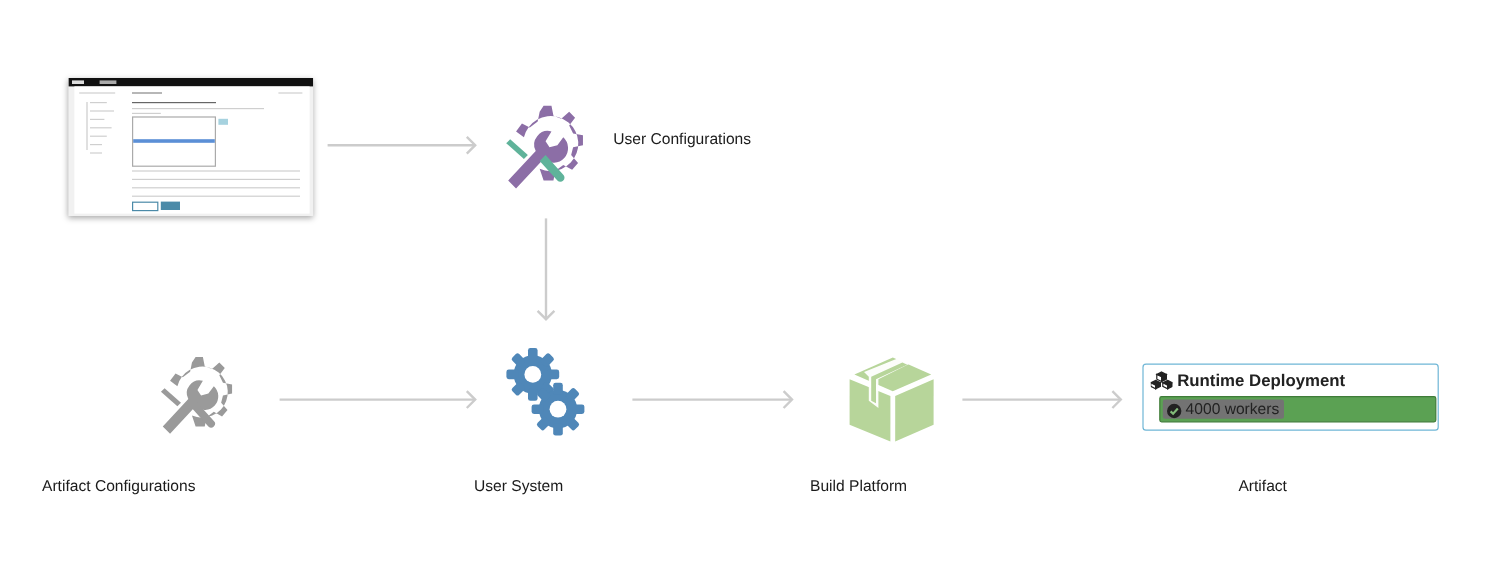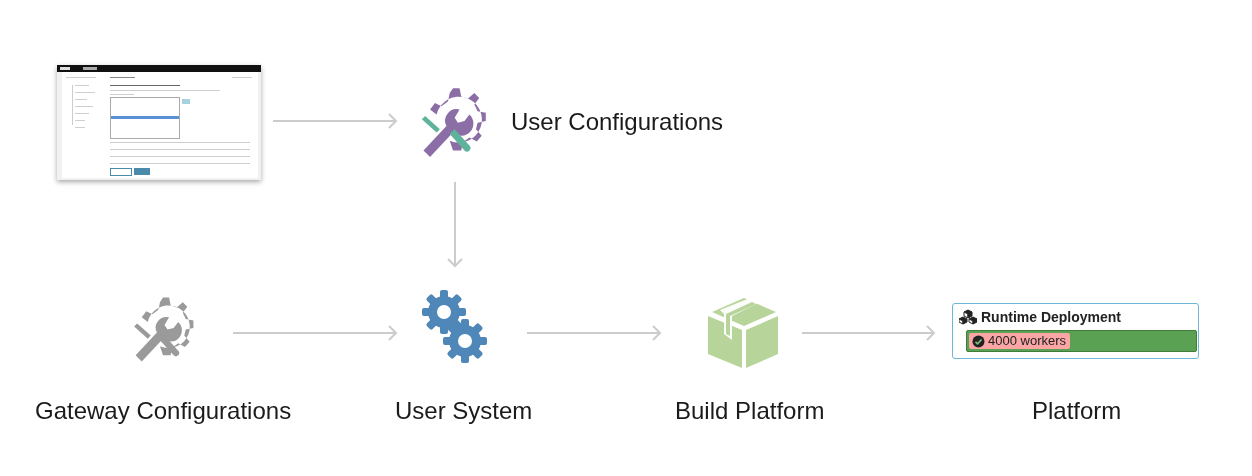--- a/index.html
+++ b/index.html
@@ -1,19 +1,19 @@
 <!DOCTYPE html>
 <html><head>
 <meta charset="utf-8">
 <style>
   html, body { margin: 0; padding: 0; background: #ffffff; }
   body { width: 1252px; height: 476px; position: relative; overflow: hidden;
          font-family: "Liberation Sans", sans-serif; color: #1a1a1a; }
   .abs { position: absolute; }
-  .label { font-size: 24px; color: #1b1b1b; white-space: nowrap; }
+  .label { font-size: 13px; color: #1b1b1b; white-space: nowrap; }
   .arrow { position: absolute; }
 
   
   .thumb { left: 57px; top: 65px; width: 204px; height: 115px; background: #f1f1f1;
            box-shadow: 0 2px 5px rgba(0,0,0,0.35); overflow: hidden; }
   .thumb .topbar { position: absolute; left: 0; top: 0; width: 100%; height: 7px; background: #111; }
   .thumb .topbar .t1 { position:absolute; left:3px; top:2px; width:10px; height:3px; background:#ddd; }
   .thumb .topbar .t2 { position:absolute; left:26px; top:2px; width:14px; height:3px; background:#aaa; }
   .thumb .page { position: absolute; left: 5px; top: 7px; width: 196px; height: 106px; background: #fff; }
   .thumb .line { position:absolute; height:1px; background:#cfcfcf; }
@@ -23,21 +23,21 @@
   .thumb .btn2 { position:absolute; left:72px; top:96px; width:16px; height:7px; background:#4b8aa8; }
   .thumb .go { position:absolute; left:120px; top:27px; width:8px; height:5px; background:#a6d2df; }
 
   .gw { left: 952px; top: 303px; width: 247px; height: 56px; border: 1px solid #6fb6d6;
         border-radius: 3px; background: #fff; box-sizing: border-box; }
   .gw-title { position:absolute; left: 28px; top: 5px; font-size: 14px; font-weight: bold; color:#222; }
   .gw-icon { position:absolute; left: 6px; top: 5px; }
   .gw-bar { position:absolute; left: 13px; top: 26px; width: 231px; height: 22px; background:#5ba153;
             border: 1px solid #3f7c39; box-sizing: border-box; border-radius: 2px; }
   .gw-badge { position:absolute; left: 2px; top: 2px; height: 16px; padding: 0 4px 0 3px;
-              background:#fca5a5; border-radius: 2px; display:flex; align-items:center; gap:3px; }
+              background:#737373; border-radius: 2px; display:flex; align-items:flex-end; gap:3px; }
   .gw-badge-text { font-size: 13px; color:#222; line-height:16px; }
 </style>
 </head>
 <body>
 
 <div class="abs thumb">
   <div class="topbar">
       <div class="t1"></div>
       <div class="t2"></div>
     </div>
@@ -105,21 +105,21 @@
 <div class="abs label" style="left:511px;top:108px;">User Configurations</div>
 
 <svg class="abs" style="left:125px;top:290px;" width="76" height="76" viewBox="0 0 100 100">
   <g fill="#9a9a9a">
     <path d="M50 10 L58 10 L60 20 L68 23 L76 16 L82 22 L76 30 L80 38 L90 40 L90 50 L80 52 L78 60 L85 68 L79 75 L70 70 L62 76 L60 86 L50 86 L46 74 A28 28 0 1 0 30 42 L22 36 L28 28 L36 32 L44 26 L46 16 Z"></path>
     <path d="M14 86 L42 56 A14 14 0 0 1 58 36 L52 46 L56 52 L64 50 L70 42 A14 14 0 0 1 50 64 L22 94 Z"></path>
     <path d="M46 66 L52 60 L70 80 A4 4 0 0 1 64 86 Z"></path>
     <path d="M12 48 L16 44 L34 60 L30 64 Z"></path>
   </g>
 </svg>
-<div class="abs label" style="left:35px;top:397px;">Gateway Configurations</div>
+<div class="abs label" style="left:35px;top:397px;">Artifact Configurations</div>
 
 <svg class="abs" style="left:420px;top:288px;" width="68" height="76" viewBox="0 0 68 76">
   <g fill="#4f87b8">
     <g transform="translate(24,24)">
       <circle r="16"></circle>
       <g>
         <rect x="-4" y="-22" width="8" height="10" rx="2"></rect>
         <rect x="-4" y="12" width="8" height="10" rx="2"></rect>
         <rect x="-22" y="-4" width="10" height="8" rx="2"></rect>
         <rect x="12" y="-4" width="10" height="8" rx="2"></rect>
@@ -175,13 +175,13 @@
   <div class="gw-bar">
     <div class="gw-badge">
       <svg width="13" height="13" viewBox="0 0 13 13">
         <circle cx="6.5" cy="6.5" r="6" fill="#222"></circle>
         <polyline points="3.5,6.8 5.6,8.8 9.5,4.5" fill="none" stroke="#82bb79" stroke-width="1.8"></polyline>
       </svg>
       <span class="gw-badge-text">4000 workers</span>
     </div>
   </div>
 </div>
-<div class="abs label" style="left:1032px;top:397px;">Platform</div>
+<div class="abs label" style="left:1032px;top:397px;">Artifact</div>
 
 </body></html>

